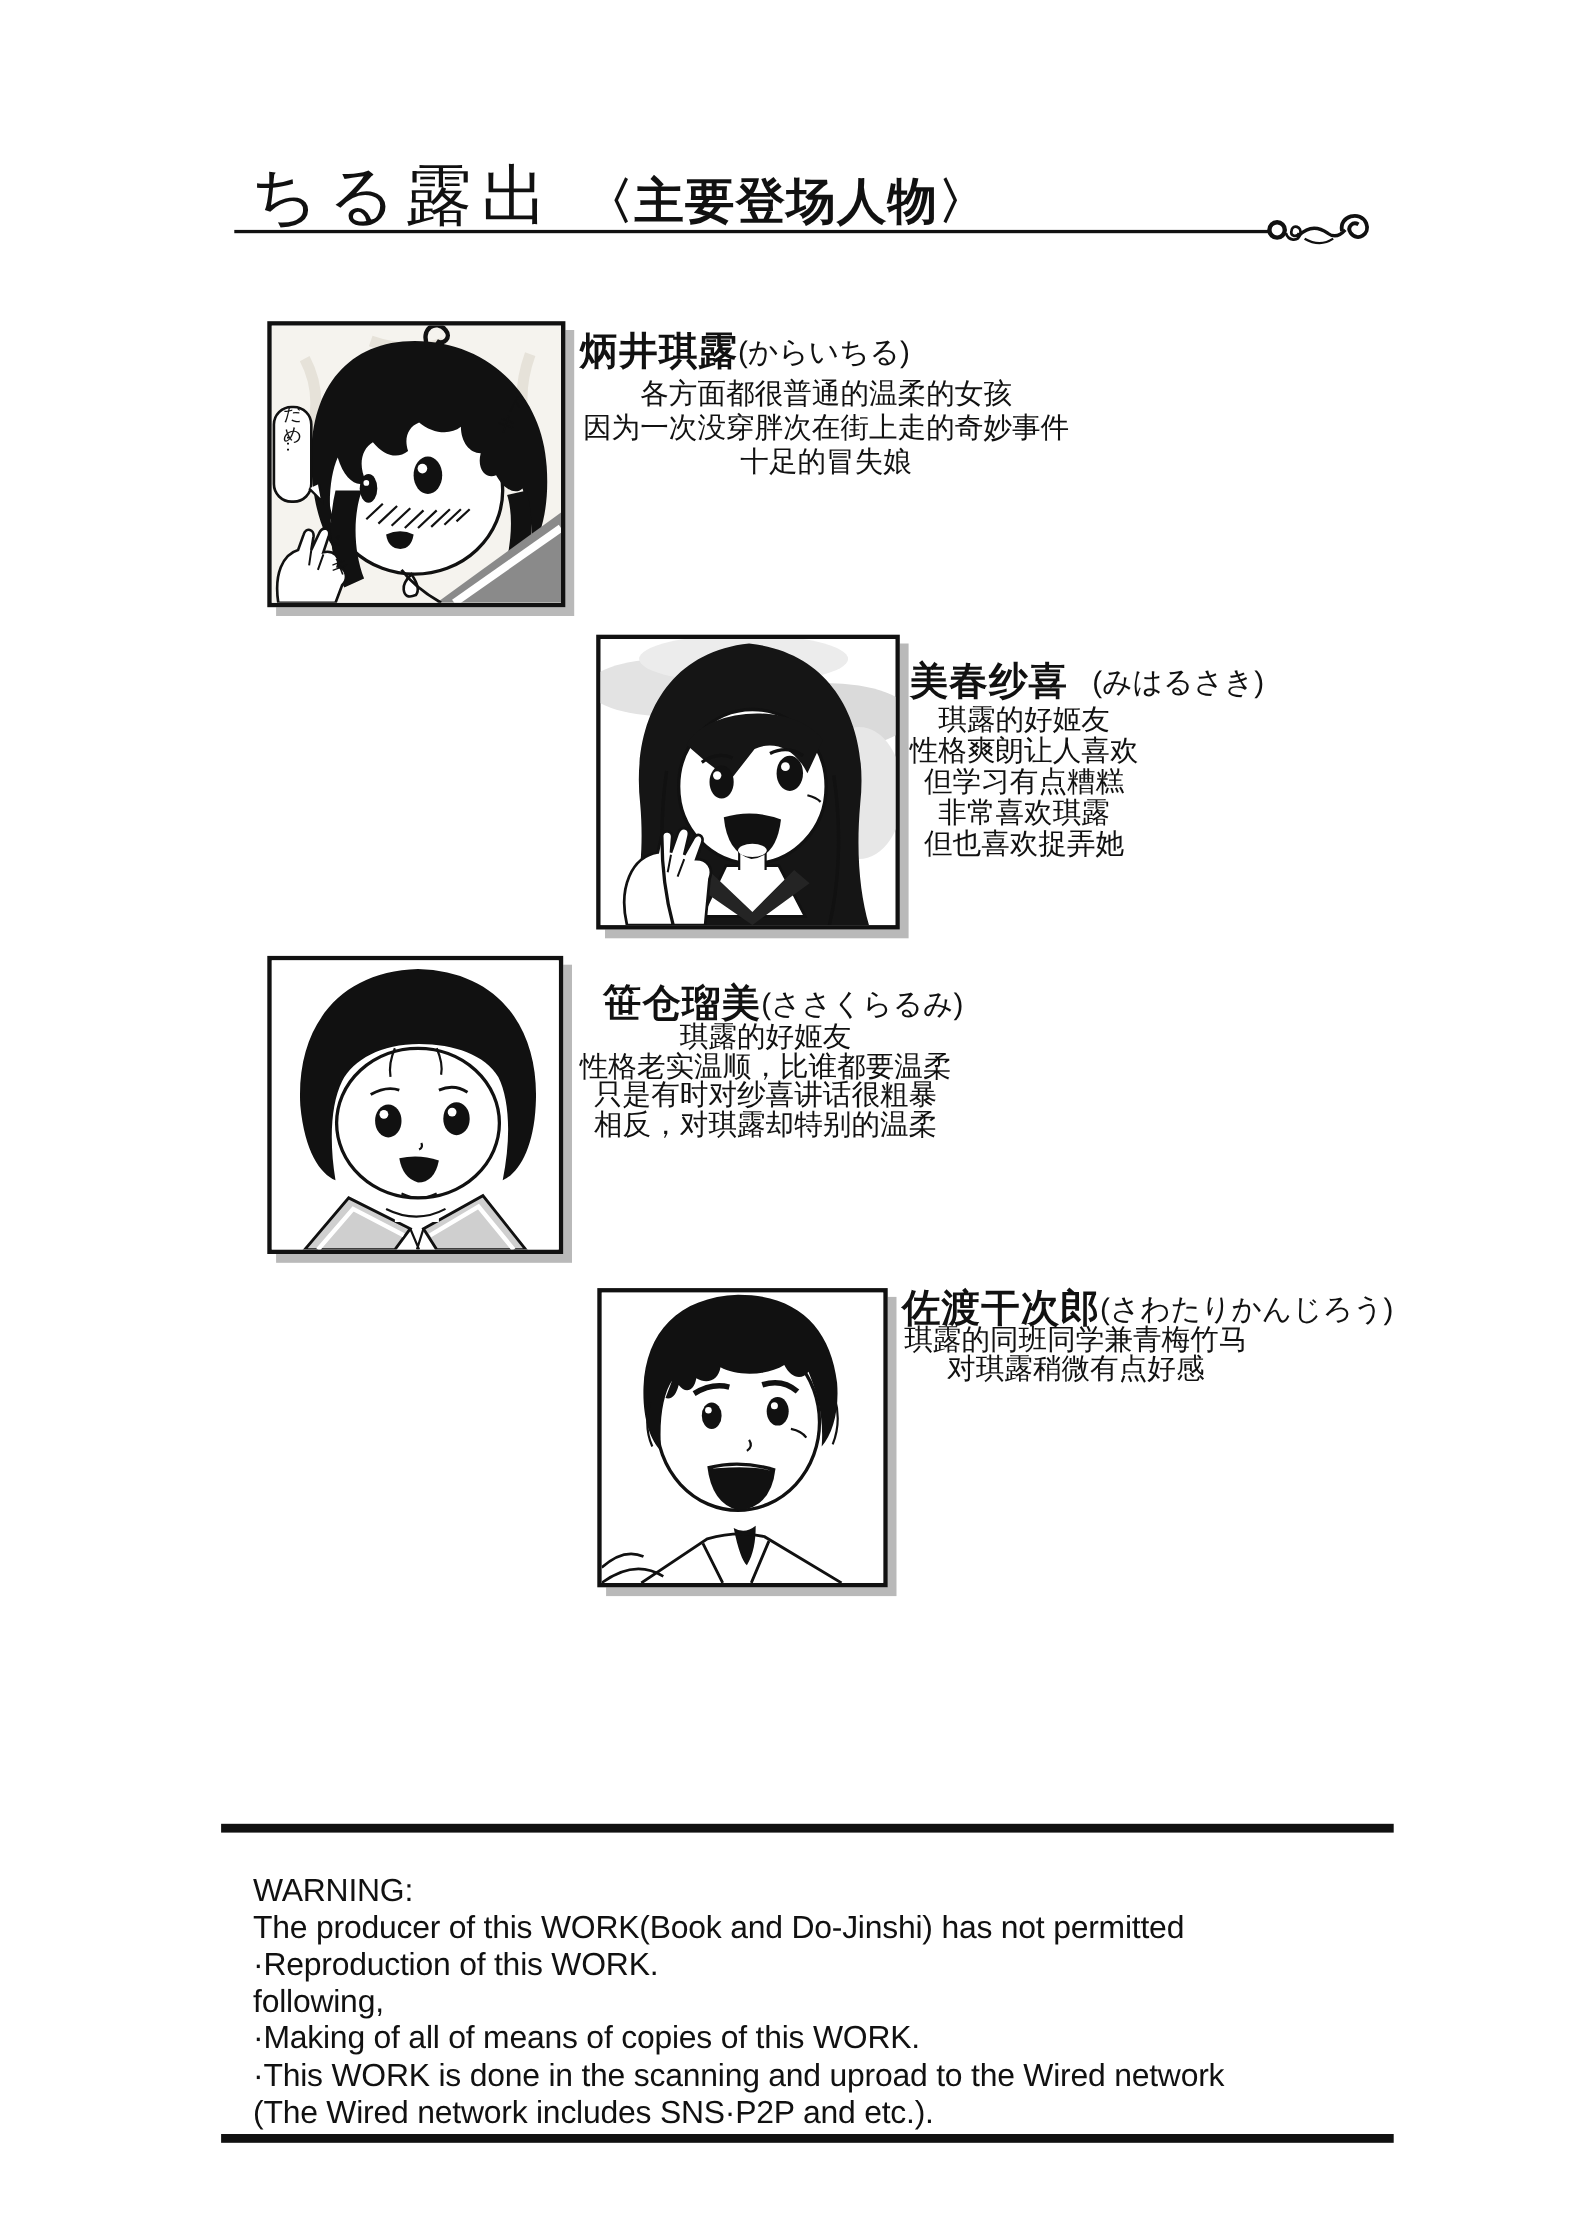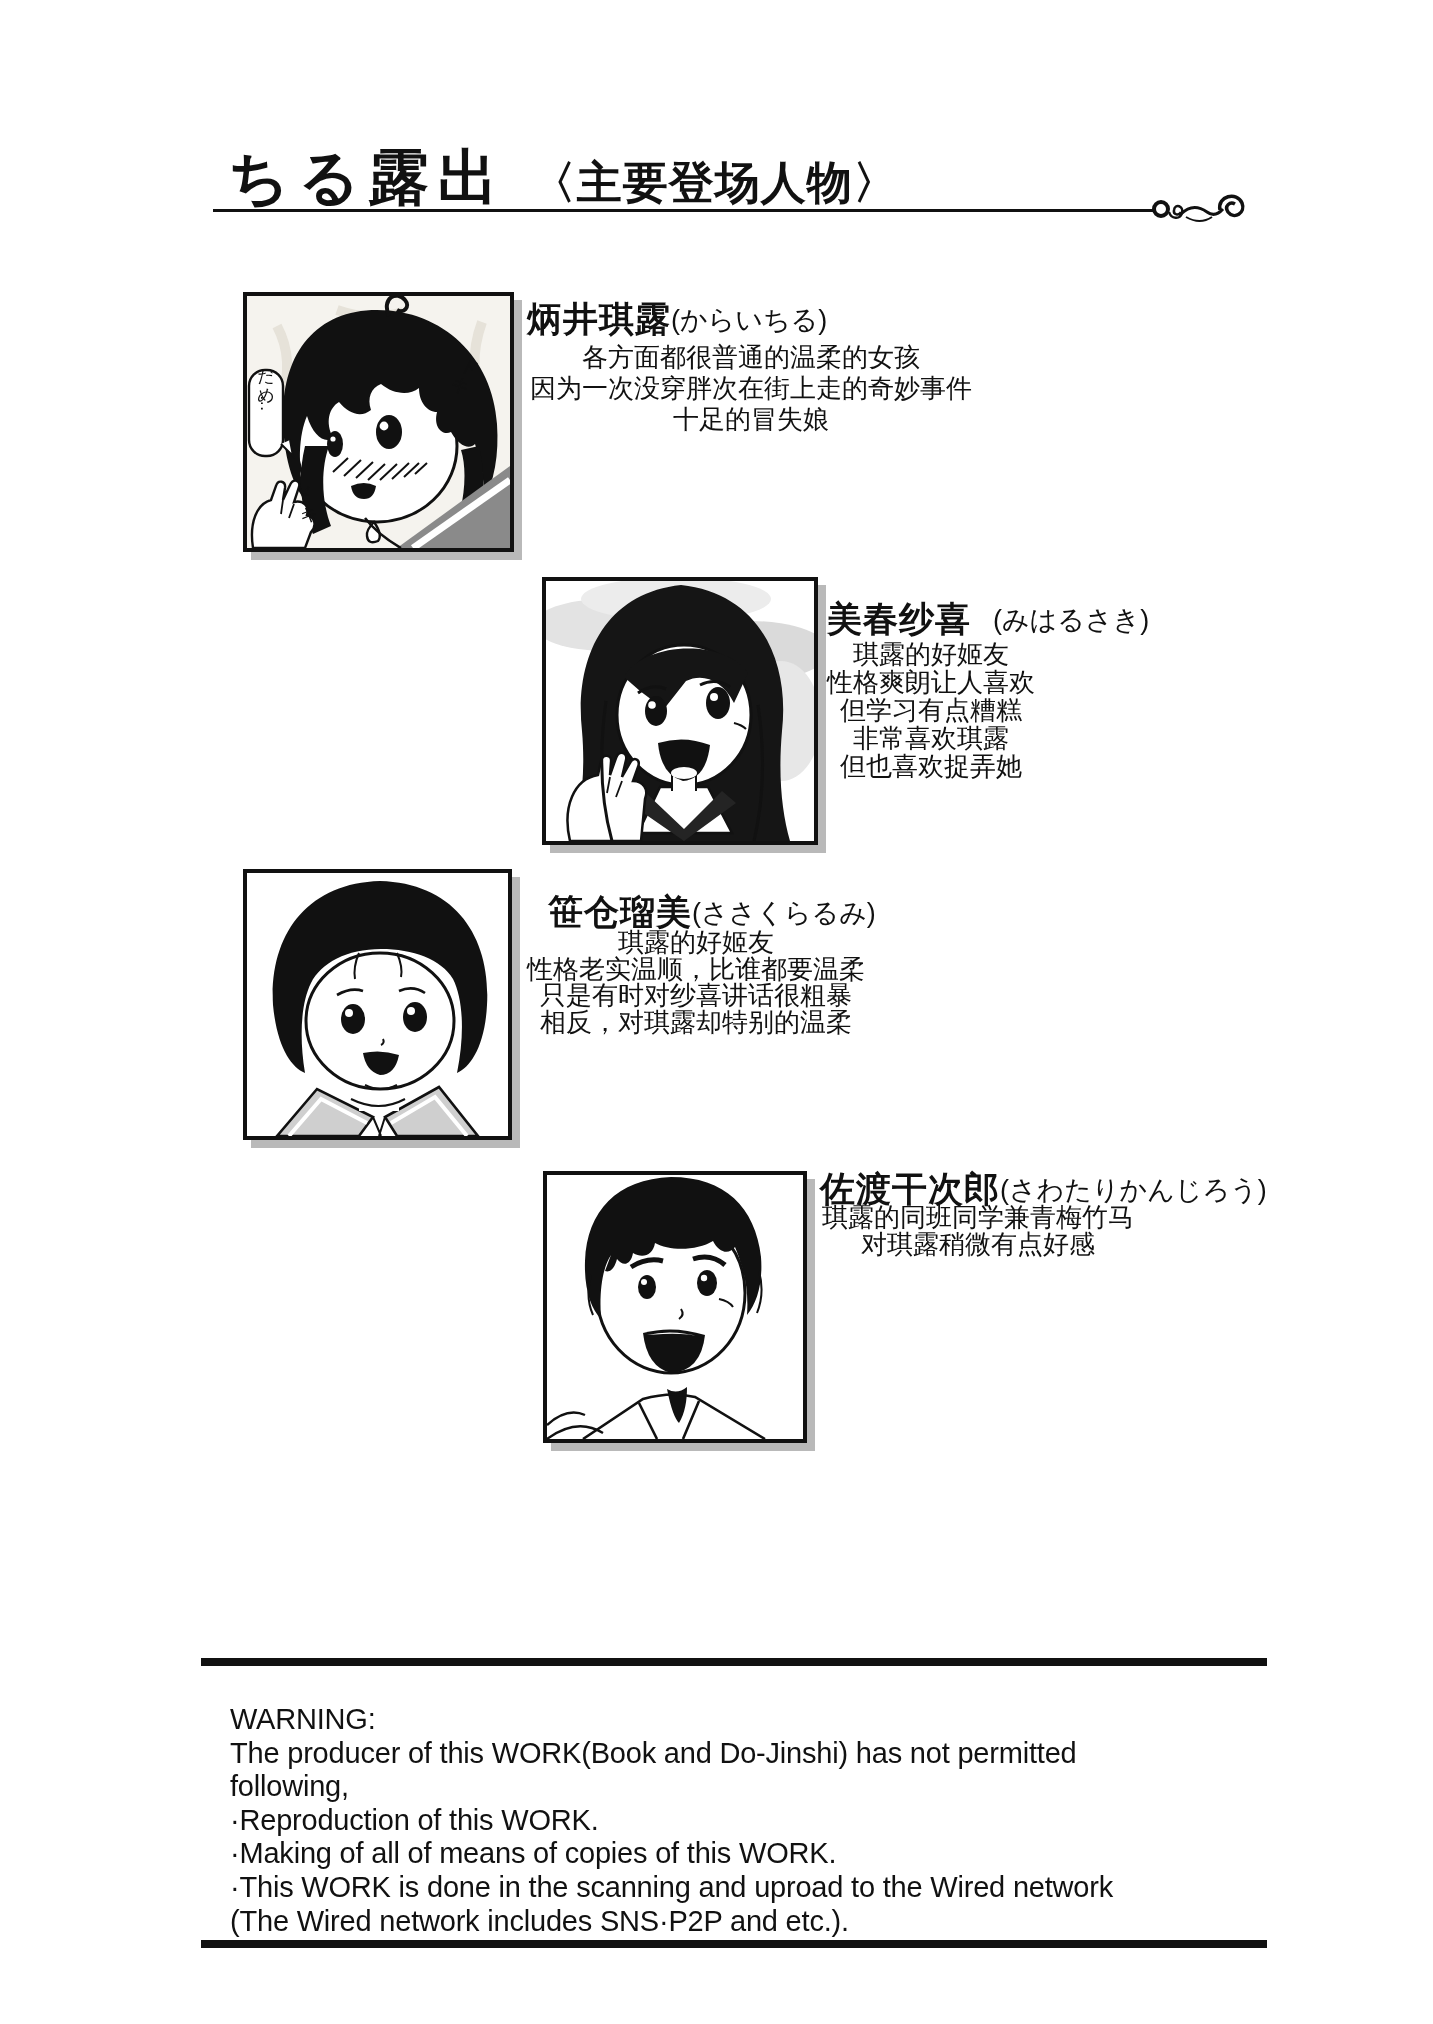--- a/index.html
+++ b/index.html
@@ -4,21 +4,21 @@
 <style>
   html,body{margin:0;padding:0;background:#e9e9e9;}
   .page{
     position:relative;width:1433px;height:2024px;margin:0 auto;
     background:#ffffff;color:#111;
     font-family:"Liberation Sans",sans-serif;overflow:hidden;
   }
   .abs{position:absolute;}
   
   .title-row{left:228px;top:138px;display:flex;align-items:baseline;gap:24px;white-space:nowrap;}
-  .title{font-family:"DejaVu Serif",serif;font-weight:700;font-size:60px;letter-spacing:9px;}
+  .title{font-family:"DejaVu Serif",serif;font-weight:400;font-size:60px;letter-spacing:9px;}
   .subtitle{font-family:"Liberation Sans",sans-serif;font-weight:700;font-size:45px;letter-spacing:1px;}
   .header-rule{left:213px;top:209px;width:942px;height:3px;background:#111;}
   .flourish{left:1150px;top:188px;width:100px;height:46px;}
   
   .portrait{
     box-sizing:border-box;border:4px solid #111;background:#fff;
     box-shadow:8px 8px 0 #b9b9b9;
   }
   .portrait svg{display:block;width:100%;height:100%;}
   
@@ -191,21 +191,21 @@
   </div>
   <div class="abs desc" style="left:822px;top:1204px;line-height:26.5px;">
     <div>琪露的同班同学兼青梅竹马</div>
     <div>对琪露稍微有点好感</div>
   </div>
 
   <div class="abs rule" style="left:201px;top:1658px;width:1066px;height:8px;"></div>
   <div class="abs warn" style="left:230px;top:1684px;">
     <div>WARNING:</div>
     <div>The producer of this WORK(Book and Do-Jinshi) has not permitted</div>
+    <div>·Reproduction of this WORK.</div>
     <div>following,</div>
-    <div>·Reproduction of this WORK.</div>
     <div>·Making of all of means of copies of this WORK.</div>
     <div>·This WORK is done in the scanning and uproad to the Wired network</div>
     <div>(The Wired network includes SNS·P2P and etc.).</div>
   </div>
   <div class="abs rule" style="left:201px;top:1940px;width:1066px;height:8px;"></div>
 
 </div>
 
 </body></html>

